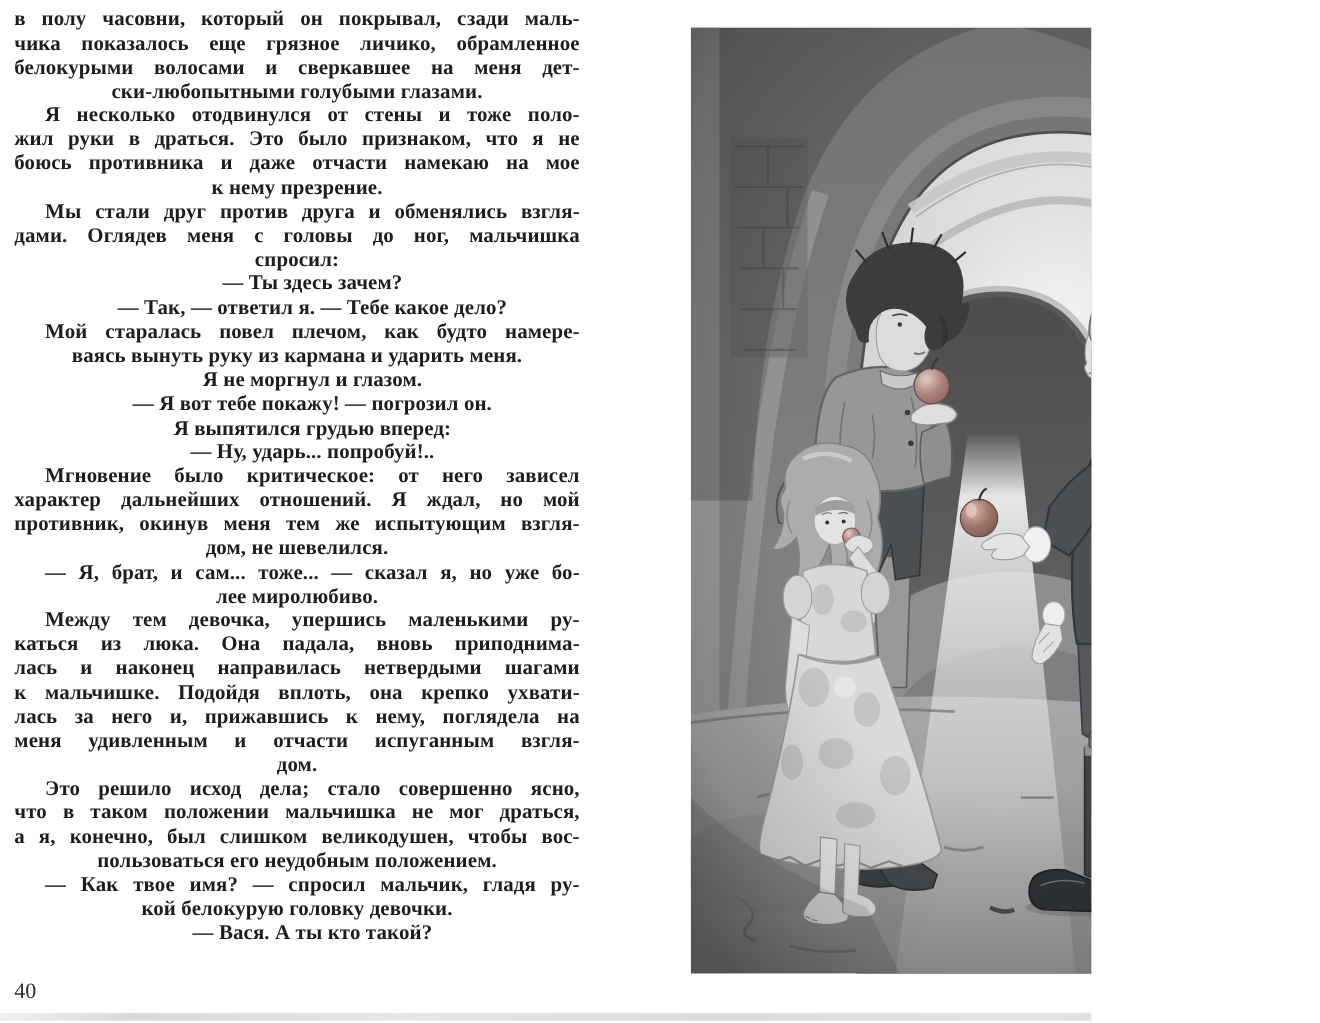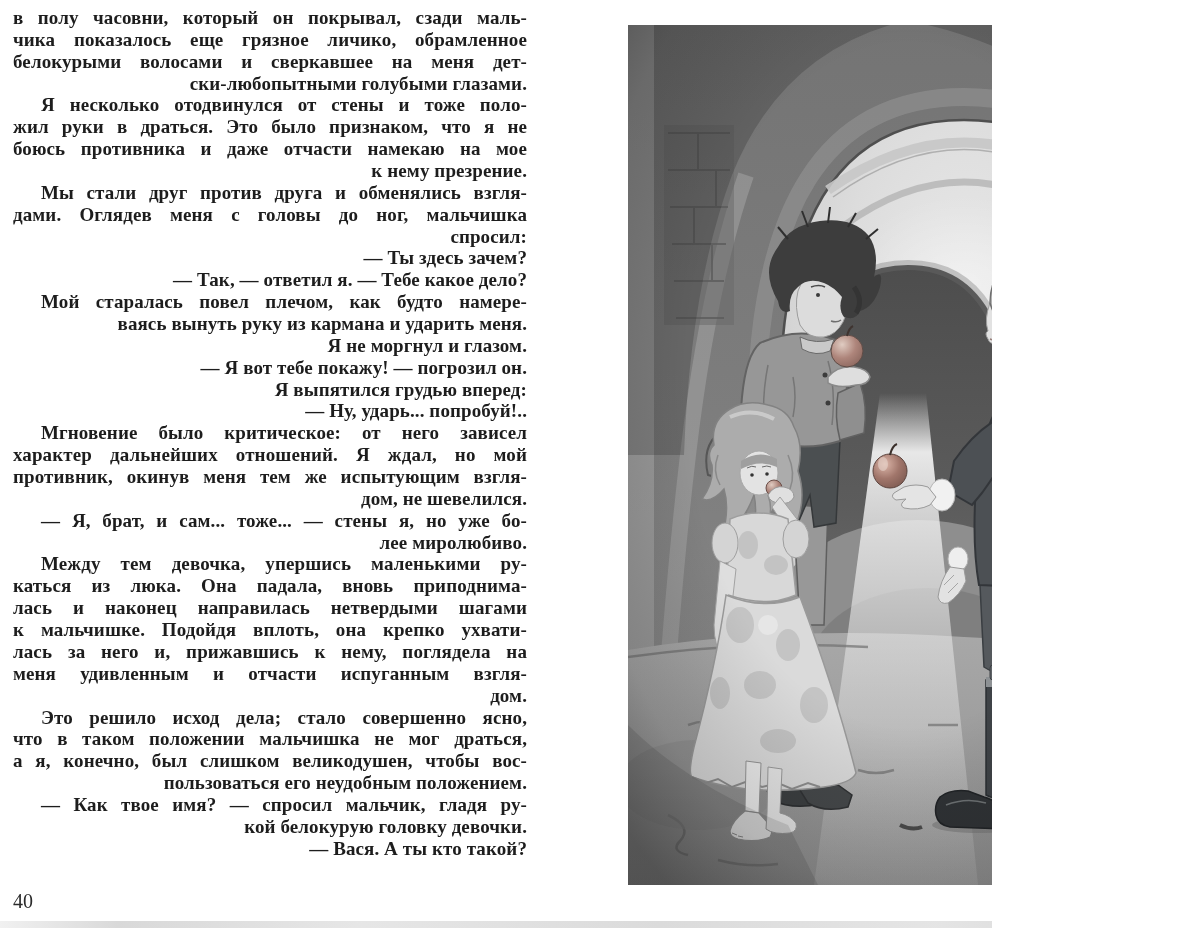--- a/index.html
+++ b/index.html
@@ -2,21 +2,21 @@
 <html><head>
 <meta charset="utf-8">
 <style>
   html,body { margin:0; padding:0; background:#ffffff; }
   body { width:1200px; height:930px; overflow:hidden;
          font-family:"Liberation Serif","DejaVu Serif",serif; }
   .page { position:relative; width:992px; height:930px; background:#ffffff; overflow:hidden; }
 
   .text-column { position:absolute; left:13px; top:7px; width:514px;
                  color:#1d1d1d; font-size:19px; font-weight:bold; letter-spacing:0.1px; }
-  .tl { height:21.86px; line-height:21.86px; overflow:hidden; white-space:nowrap; text-align:right; }
+  .tl { height:21.86px; line-height:21.86px; overflow:hidden; white-space:nowrap; text-align:center; }
   .tl.j { white-space:normal; text-align:justify; text-align-last:justify; }
   .tl.ind { text-indent:28px; }
 
   .page-number { position:absolute; left:13px; top:890px; width:514px; 
                  font-size:20px; font-weight:normal; color:#2b2b2b; }
 
   .illustration { position:absolute; left:628px; top:25px; width:562px; height:860px; }
   .illustration svg { display:block; }
 
   .page-edge { position:absolute; left:0; top:921px; width:1200px; height:7px; opacity:.8;
@@ -44,21 +44,21 @@
       <div class="tl j ind">Мой старалась повел плечом, как будто намере-</div>
       <div class="tl">ваясь вынуть руку из кармана и ударить меня.</div>
       <div class="tl ind">Я не моргнул и глазом.</div>
       <div class="tl ind">— Я вот тебе покажу! — погрозил он.</div>
       <div class="tl ind">Я выпятился грудью вперед:</div>
       <div class="tl ind">— Ну, ударь... попробуй!..</div>
       <div class="tl j ind">Мгновение было критическое: от него зависел</div>
       <div class="tl j">характер дальнейших отношений. Я ждал, но мой</div>
       <div class="tl j">противник, окинув меня тем же испытующим взгля-</div>
       <div class="tl">дом, не шевелился.</div>
-      <div class="tl j ind">— Я, брат, и сам... тоже... — стены я, но уже бо-</div>
+      <div class="tl j ind">— Я, брат, и сам... тоже... — сказал я, но уже бо-</div>
       <div class="tl">лее миролюбиво.</div>
       <div class="tl j ind">Между тем девочка, упершись маленькими ру-</div>
       <div class="tl j">каться из люка. Она падала, вновь приподнима-</div>
       <div class="tl j">лась и наконец направилась нетвердыми шагами</div>
       <div class="tl j">к мальчишке. Подойдя вплоть, она крепко ухвати-</div>
       <div class="tl j">лась за него и, прижавшись к нему, поглядела на</div>
       <div class="tl j">меня удивленным и отчасти испуганным взгля-</div>
       <div class="tl">дом.</div>
       <div class="tl j ind">Это решило исход дела; стало совершенно ясно,</div>
       <div class="tl j">что в таком положении мальчишка не мог драться,</div>

